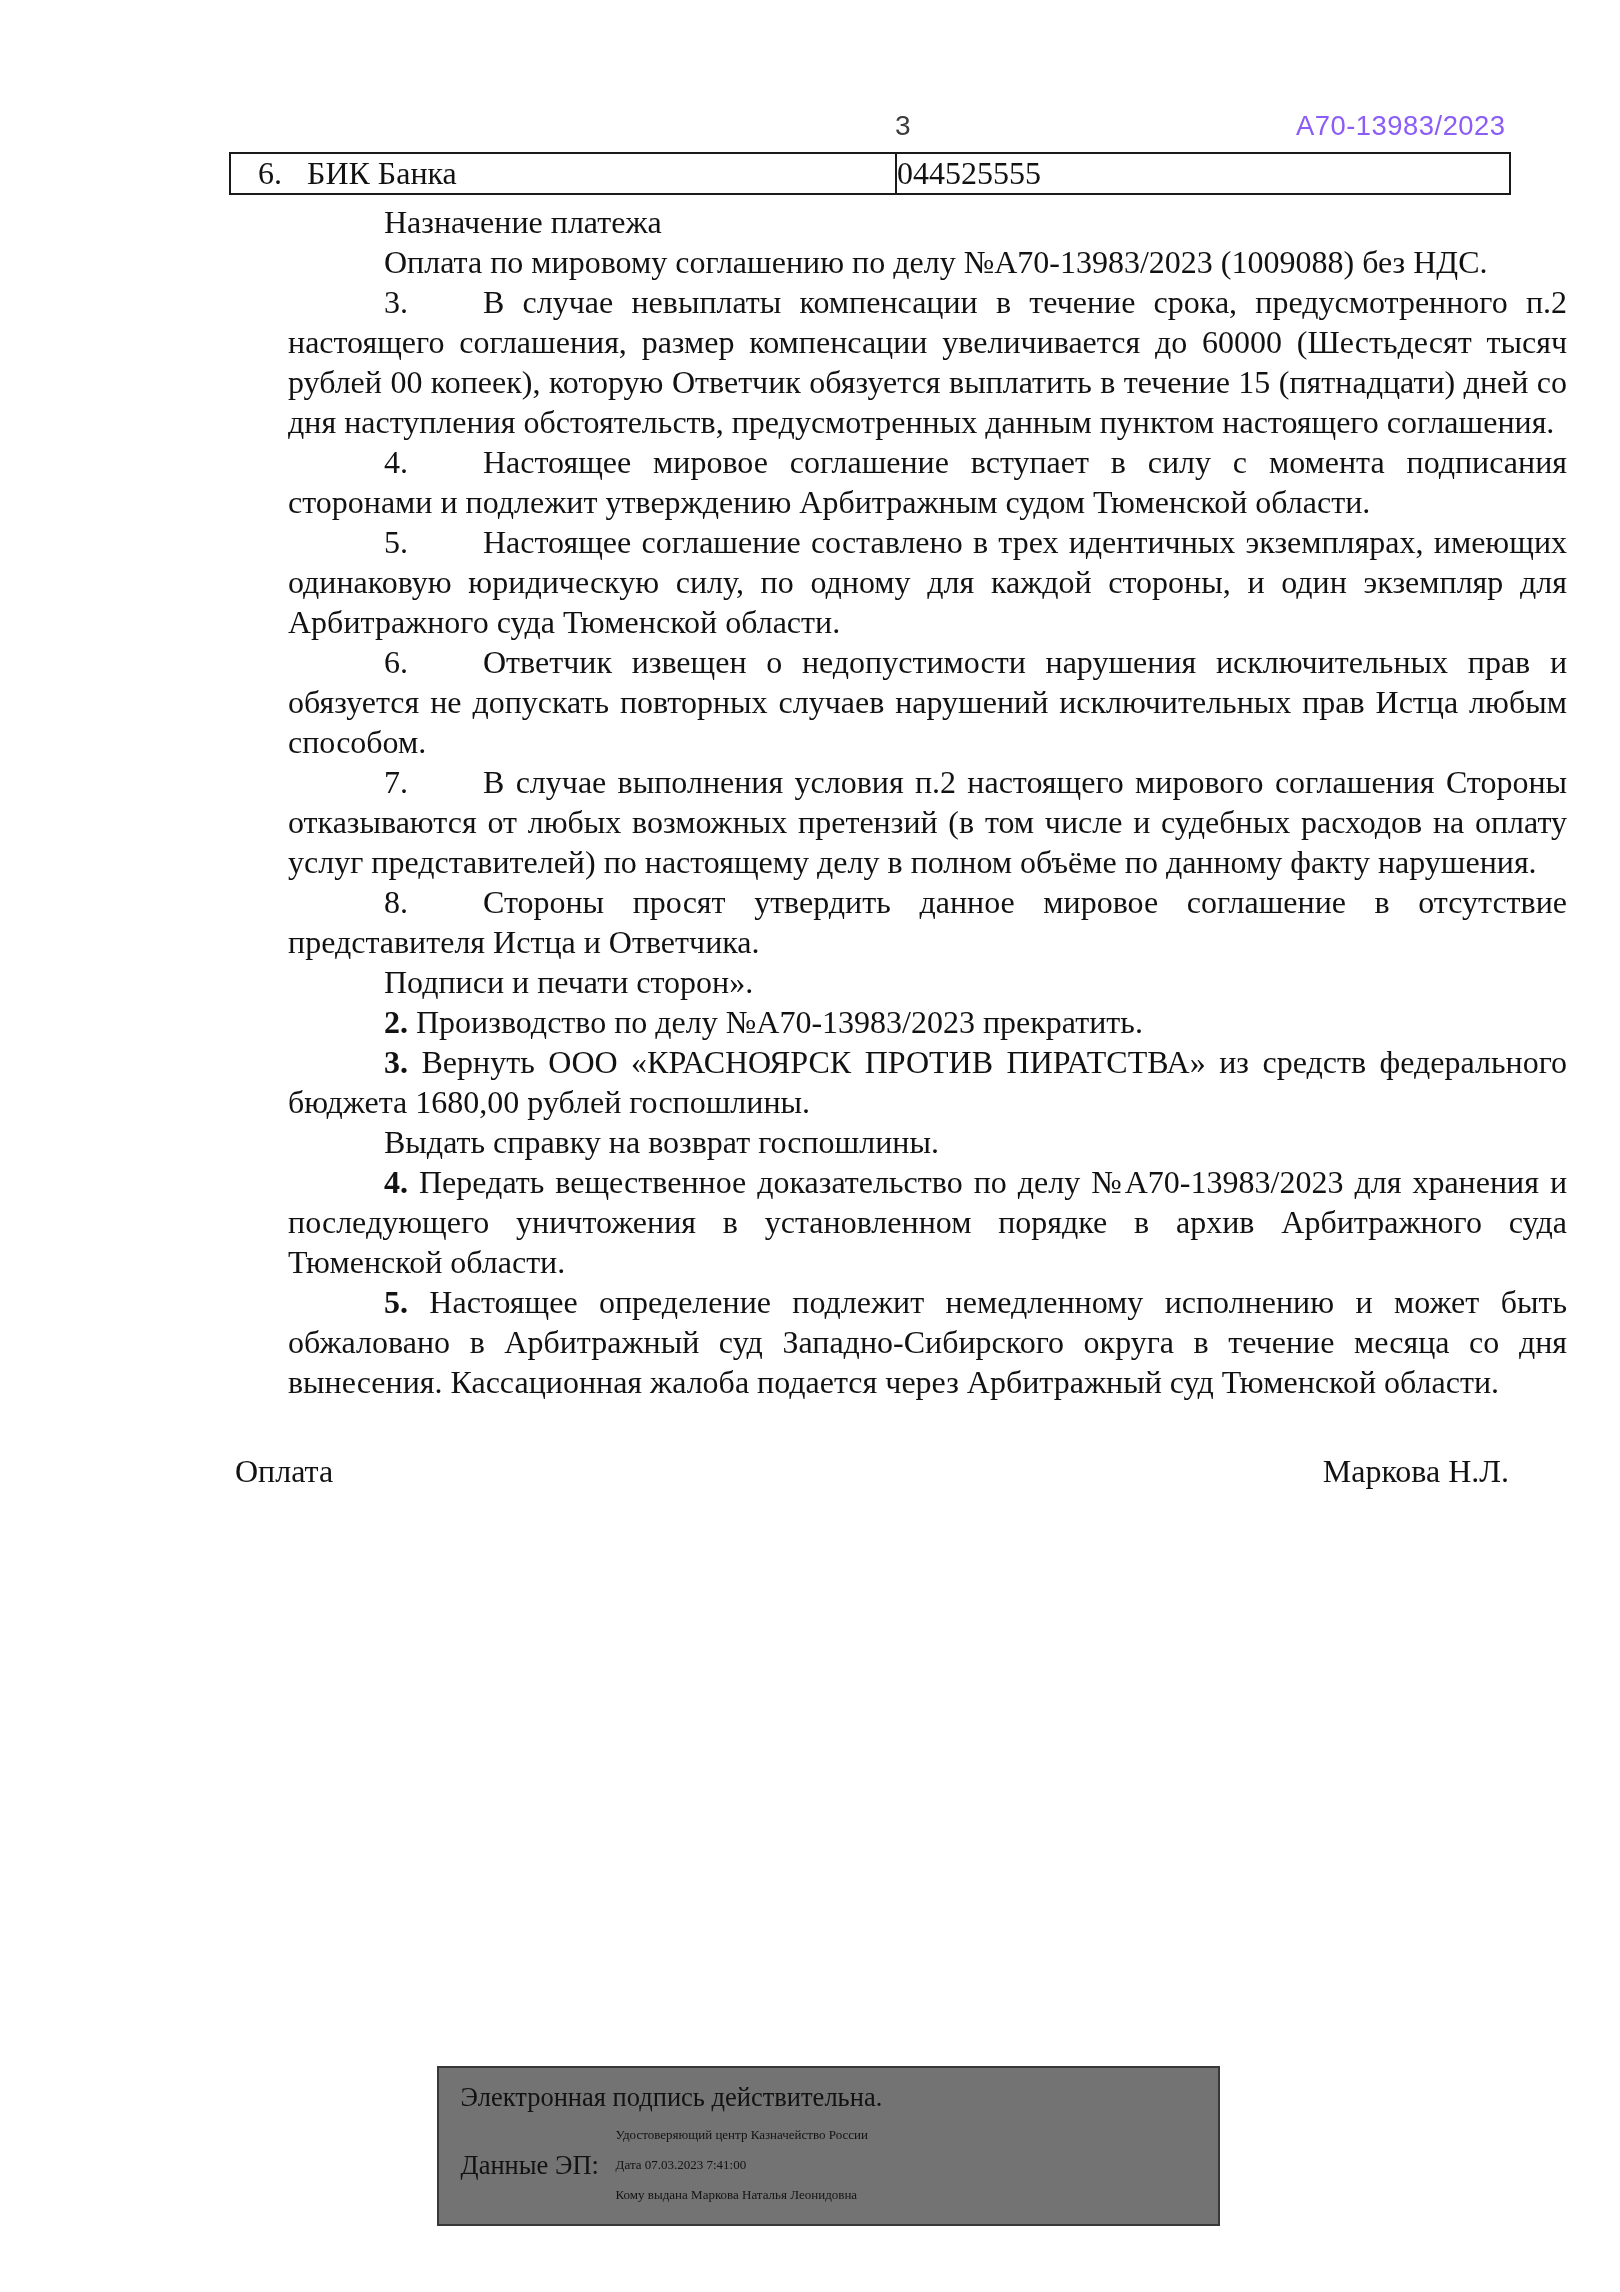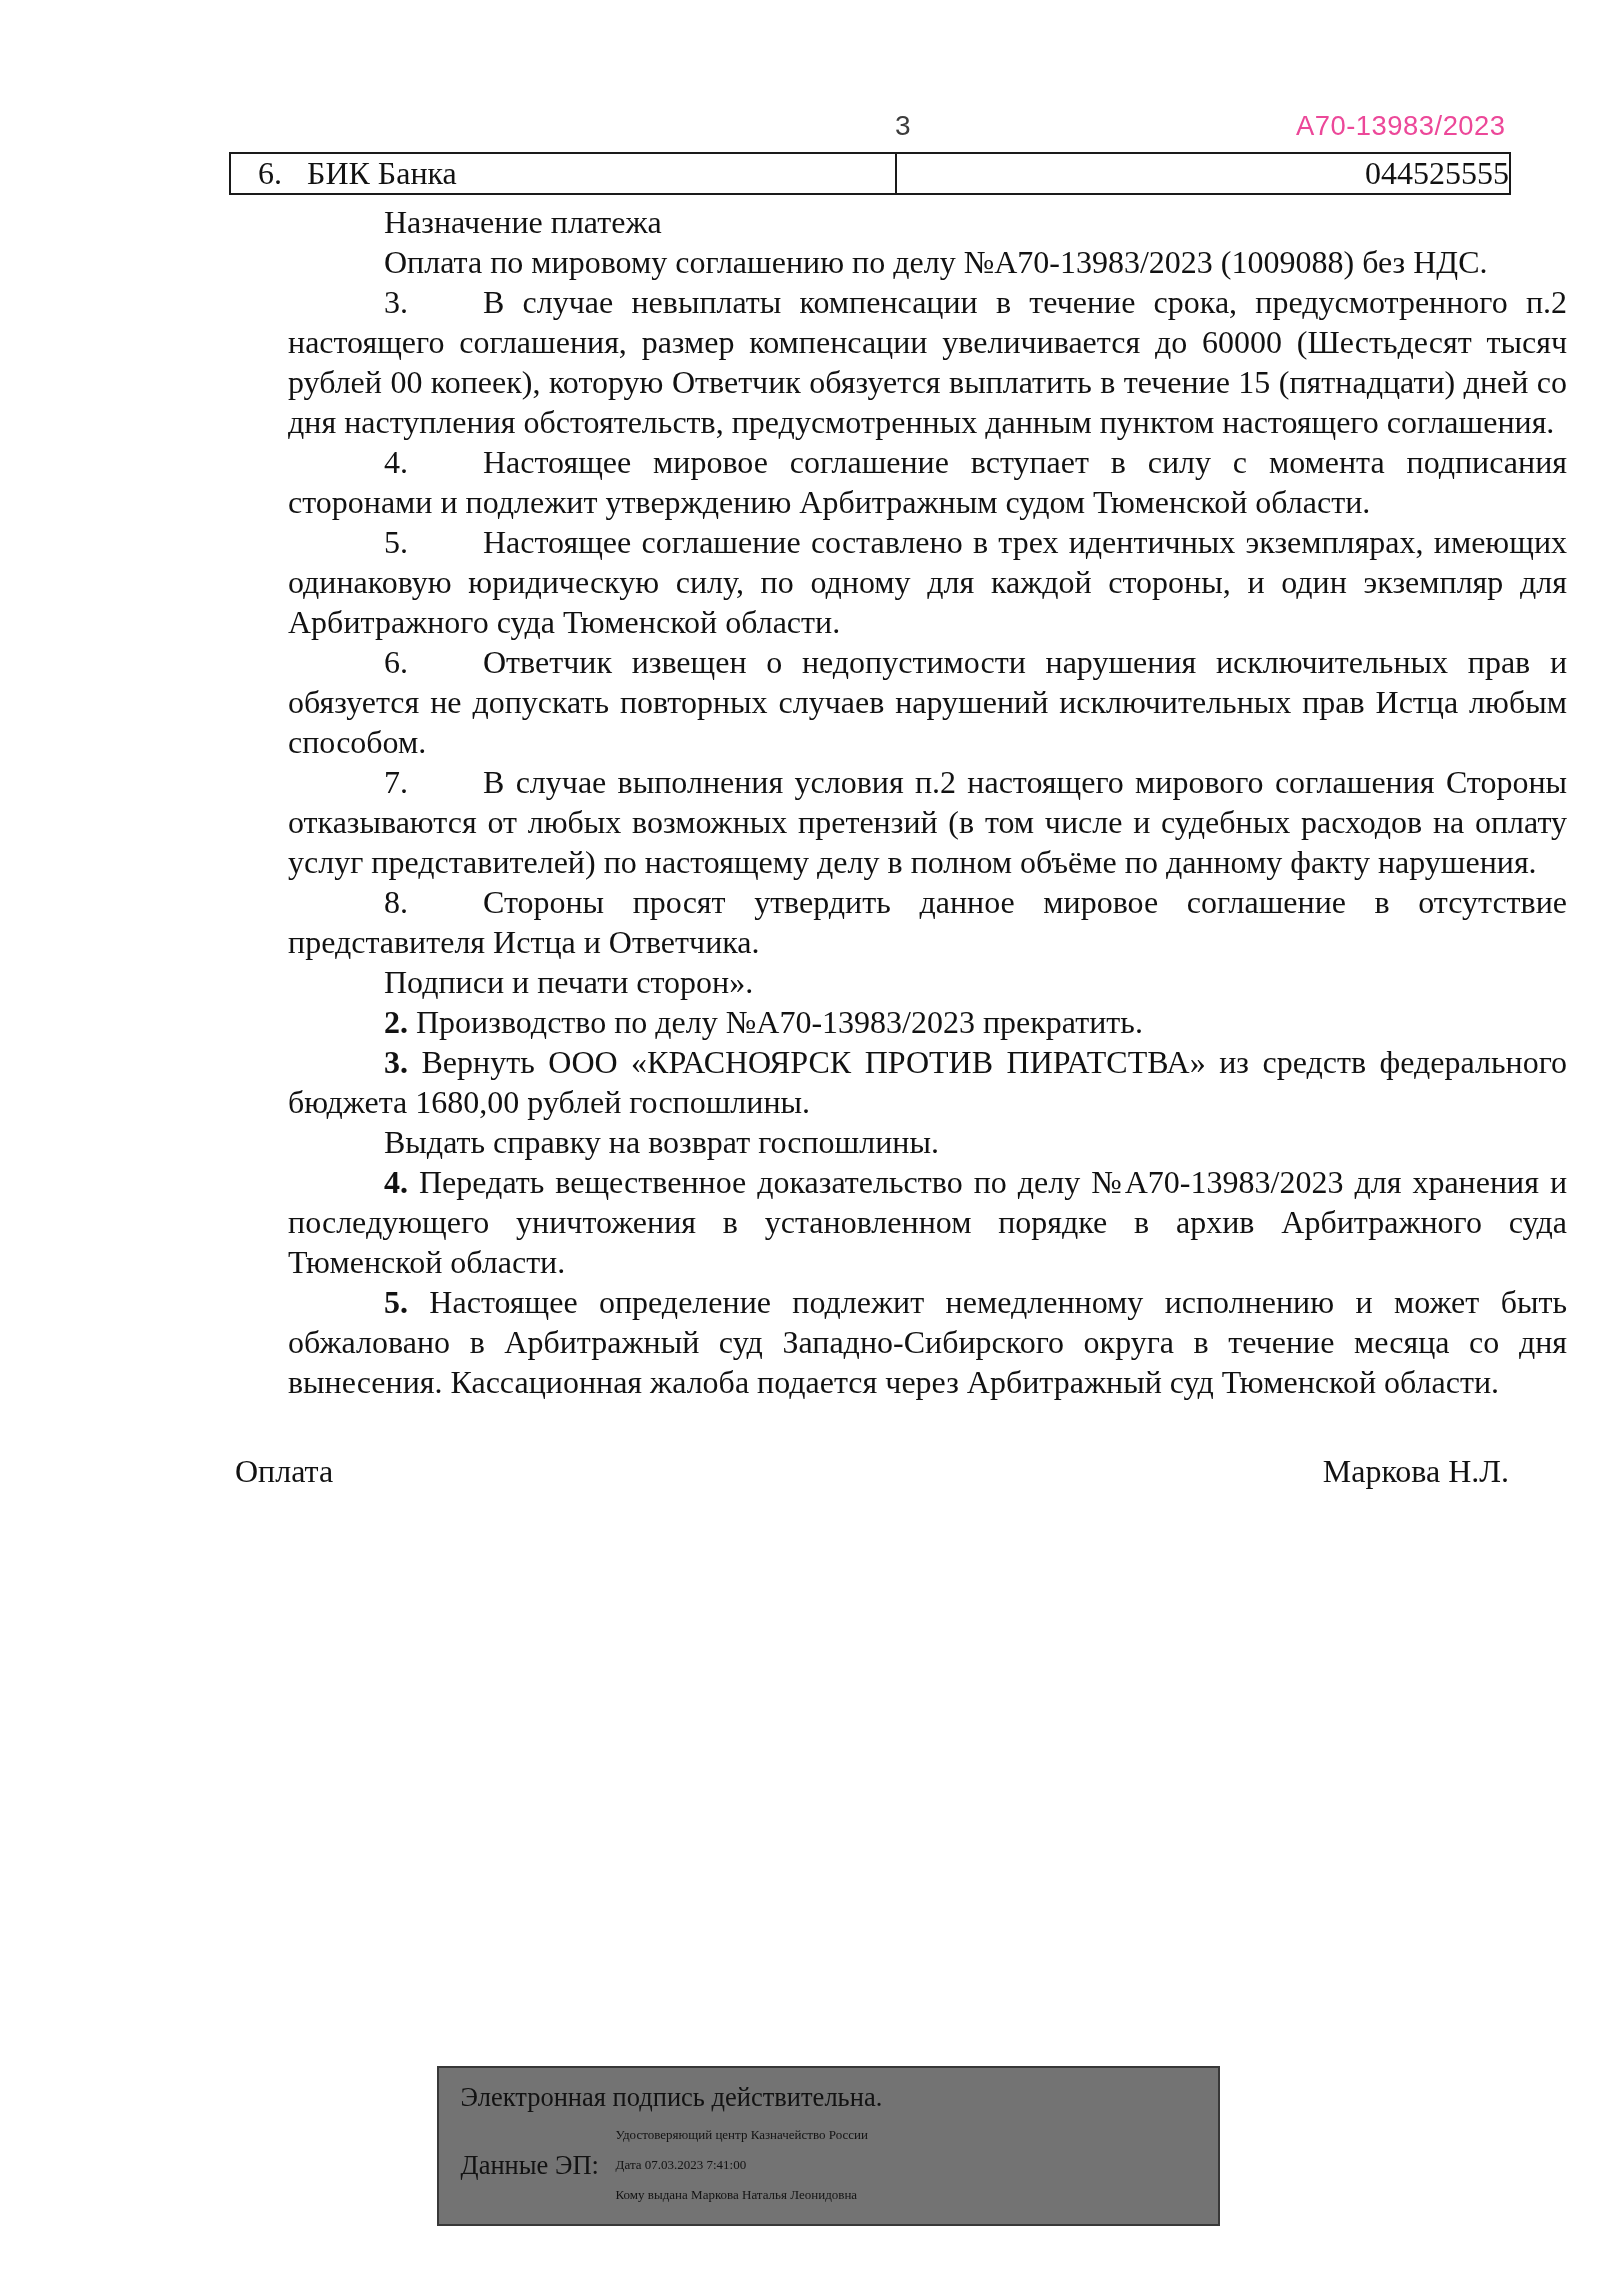--- a/index.html
+++ b/index.html
@@ -13,37 +13,37 @@
   }
   
   .hdr-pageno {
     position:absolute; top:110px; left:895px;
     font-family:"Liberation Sans", sans-serif;
     font-size:28px; color:#3d3d3d;
   }
   .hdr-case {
     position:absolute; top:110px; left:1296px;
     font-family:"Liberation Sans", sans-serif;
-    font-size:27.4px; color:#ec4899; letter-spacing:0.5px;
+    font-size:27.4px; color:#8b5cf6; letter-spacing:0.5px;
   }
   
   .bik-table {
     position:absolute; top:152px; left:229px;
     width:1282px;
     border-collapse:collapse;
     font-size:32px;
   }
   .bik-table td {
     border:2.9px solid #1a1a1a;
     height:39px;
     padding:0;
     vertical-align:middle;
   }
   .bik-table td.cell-label { width:637px; padding-left:27px; }
-  .bik-table td.cell-value { text-align:right;margin-left:36px; }
+  .bik-table td.cell-value { text-align:left;margin-left:36px; }
   .row-num { display:inline-block; width:49px; }
   
   .body-text {
     position:absolute; top:202px; left:248px;
     width:1279px;
     font-size:32px;
     line-height:40px;
     text-align:justify;
     margin-left:40px;
   }

